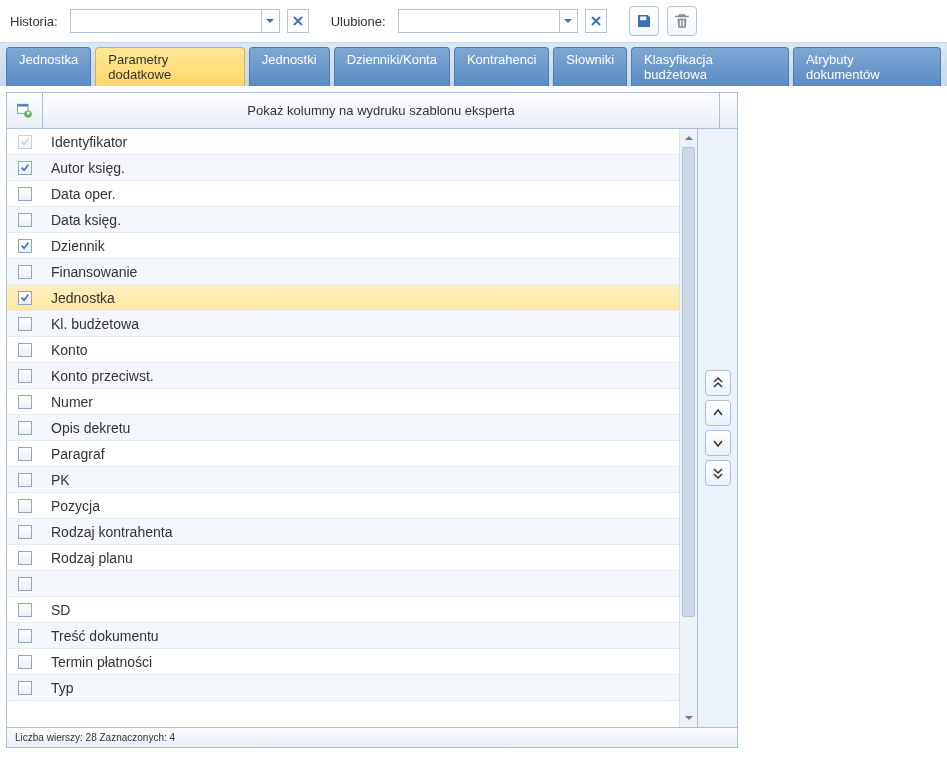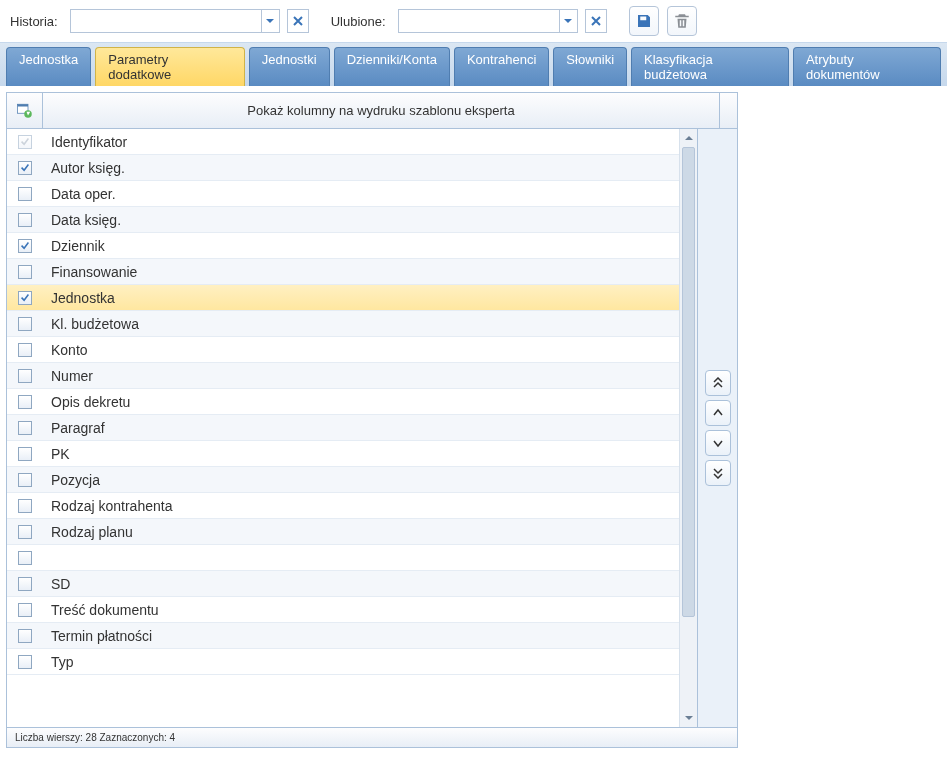--- a/index.html
+++ b/index.html
@@ -176,20 +176,26 @@
             <div class="row">
               <div class="cb-cell">
                 <div class="cb"></div>
               </div>
               <div class="label-cell">Konto</div>
             </div>
             <div class="row">
               <div class="cb-cell">
                 <div class="cb"></div>
               </div>
+              <div class="label-cell">Konto przeciwst.</div>
+            </div>
+            <div class="row">
+              <div class="cb-cell">
+                <div class="cb"></div>
+              </div>
               <div class="label-cell">Numer</div>
             </div>
             <div class="row">
               <div class="cb-cell">
                 <div class="cb"></div>
               </div>
               <div class="label-cell">Opis dekretu</div>
             </div>
             <div class="row">
               <div class="cb-cell">

